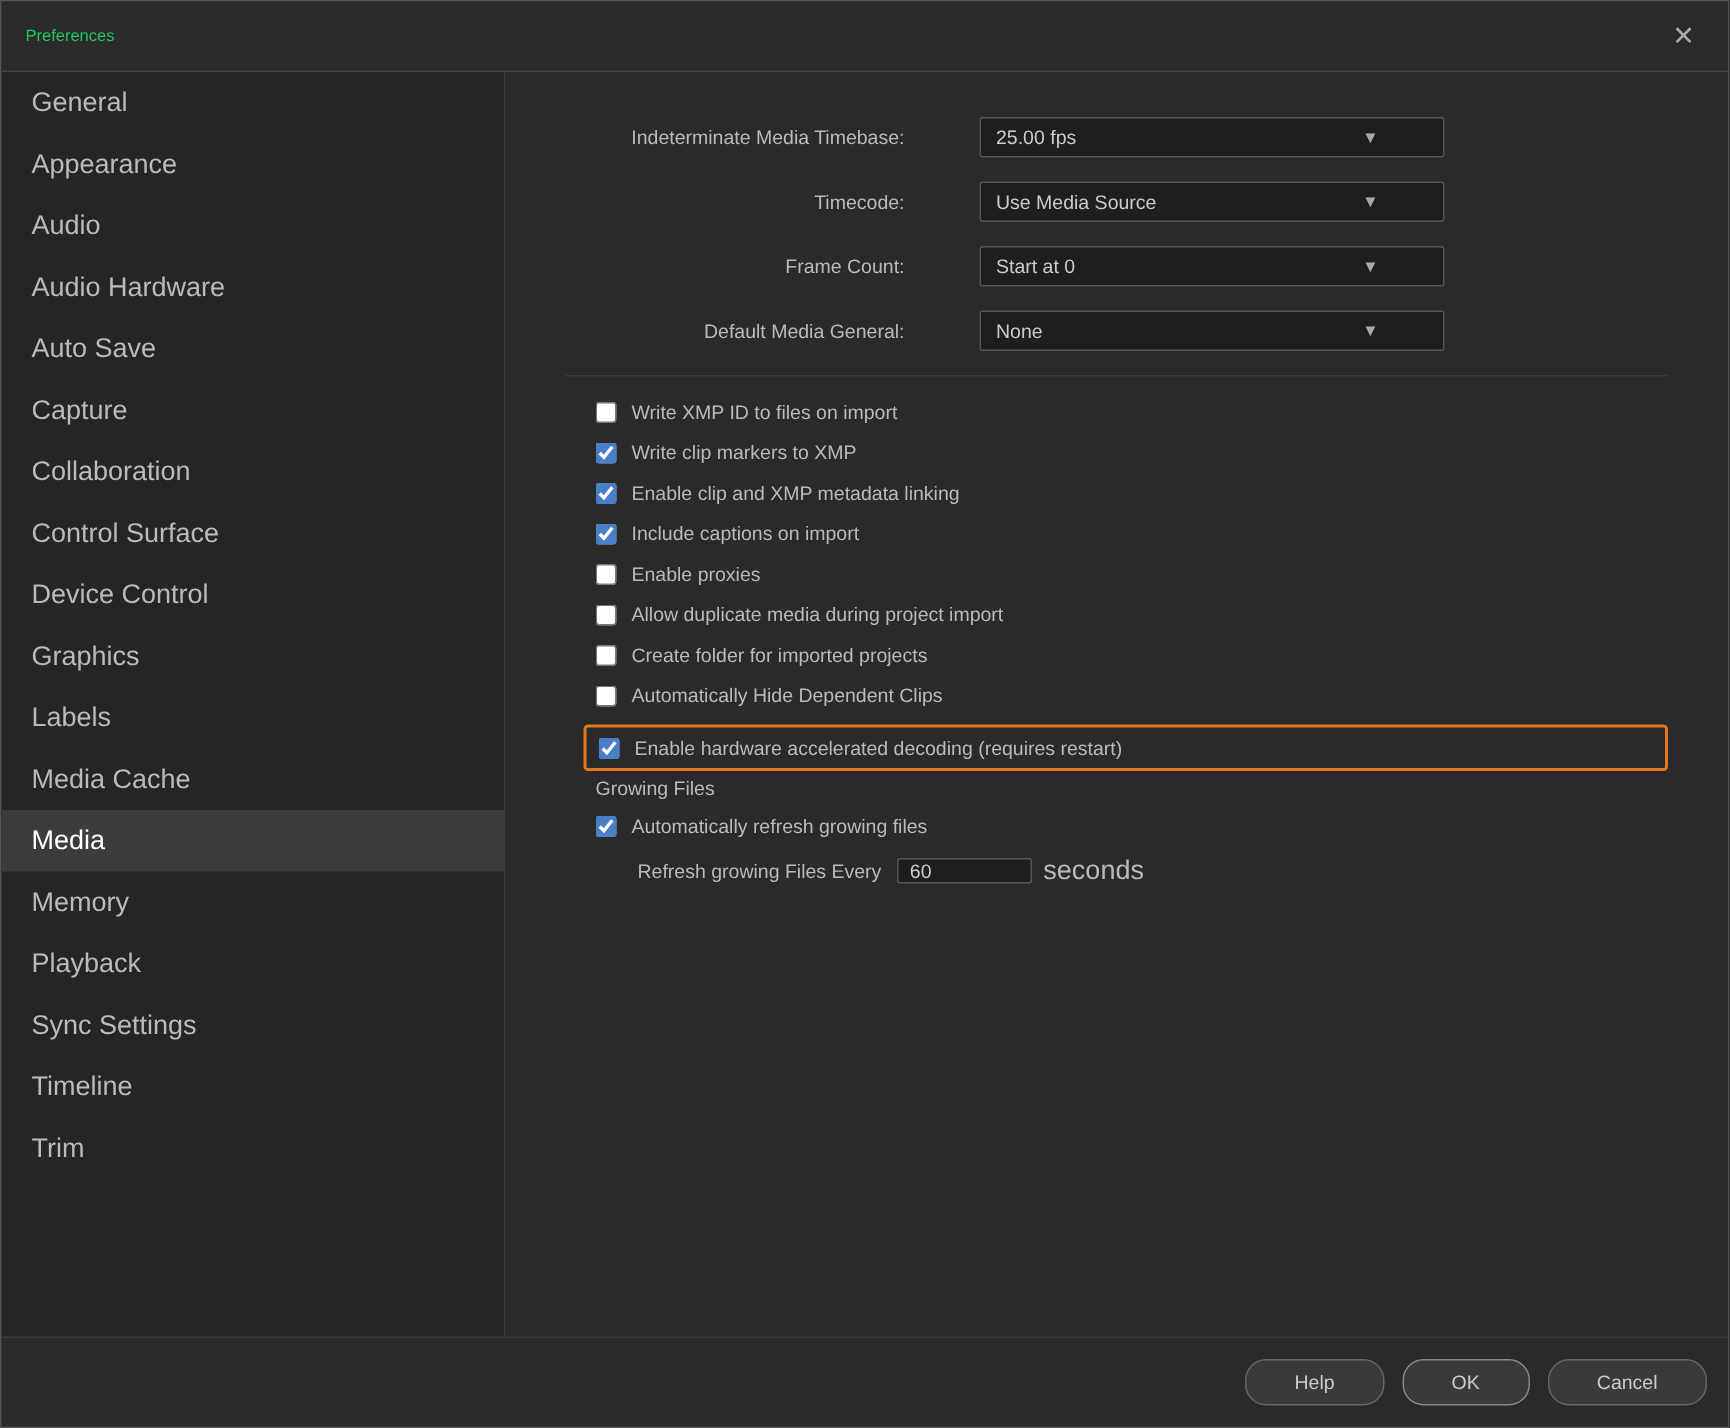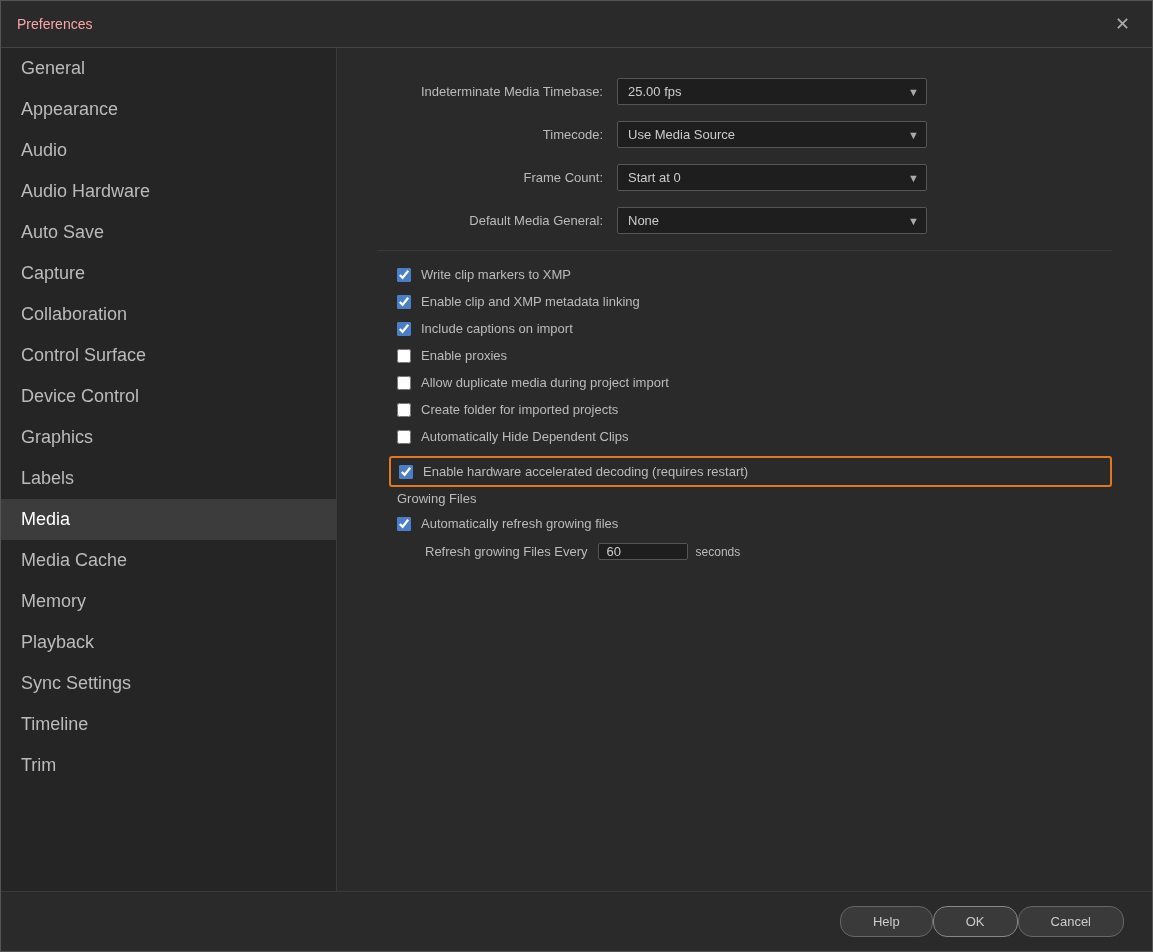--- a/index.html
+++ b/index.html
@@ -25,22 +25,22 @@
     .title-bar {
       background: #2a2a2a;
       border-bottom: 1px solid #444;
       padding: 12px 16px;
       display: flex;
       justify-content: space-between;
       align-items: center;
       flex-shrink: 0;
     }
     .title-bar-text {
-      color: #fca5a5;
-      font-size: 14px;
+      color: #22c55e;
+      font-size: 11px;
     }
     .close-btn {
       background: none;
       border: none;
       color: #aaa;
       font-size: 18px;
       cursor: pointer;
       padding: 2px 6px;
       line-height: 1;
     }
@@ -90,20 +90,21 @@
       max-width: 310px;
       background: #1e1e1e;
       border: 1px solid #555;
       color: #ccc;
       padding: 5px 10px;
       font-size: 13px;
       appearance: none;
       -webkit-appearance: none;
       border-radius: 2px;
       cursor: pointer;
+      margin-left: 36px;
     }
     .select-wrapper {
       position: relative;
       max-width: 310px;
       flex: 1;
     }
     .select-wrapper select {
       width: 100%;
       background: #1e1e1e;
       border: 1px solid #555;
@@ -184,27 +185,28 @@
       background: #1e1e1e;
       border: 1px solid #555;
       color: #ccc;
       padding: 0 8px;
       font-size: 13px;
       border-radius: 2px;
       margin-right: 8px;
     }
     .seconds-label {
       color: #bbb;
-      font-size: 12px;
+      font-size: 18px;
     }
     .dialog-footer {
       border-top: 1px solid #3a3a3a;
-      padding: 14px 28px;
+      padding: 14px 14px;
       display: flex;
       justify-content: flex-end;
+      gap: 12px;
       background: #2a2a2a;
       flex-shrink: 0;
     }
     .footer-btn {
       background: #3a3a3a;
       border: 1px solid #666;
       color: #ccc;
       padding: 7px 32px;
       font-size: 13px;
       border-radius: 14px;
@@ -237,22 +239,22 @@
       <div class="sidebar-item">Appearance</div>
       <div class="sidebar-item">Audio</div>
       <div class="sidebar-item">Audio Hardware</div>
       <div class="sidebar-item">Auto Save</div>
       <div class="sidebar-item">Capture</div>
       <div class="sidebar-item">Collaboration</div>
       <div class="sidebar-item">Control Surface</div>
       <div class="sidebar-item">Device Control</div>
       <div class="sidebar-item">Graphics</div>
       <div class="sidebar-item">Labels</div>
+      <div class="sidebar-item">Media Cache</div>
       <div class="sidebar-item active">Media</div>
-      <div class="sidebar-item">Media Cache</div>
       <div class="sidebar-item">Memory</div>
       <div class="sidebar-item">Playback</div>
       <div class="sidebar-item">Sync Settings</div>
       <div class="sidebar-item">Timeline</div>
       <div class="sidebar-item">Trim</div>
     </div>
 
     <div class="content-area">
 
       <div class="form-row">
@@ -299,20 +301,24 @@
             <option selected="">None</option>
             <option>Set to Frame Size</option>
             <option>Set to Frame Size, Maintain Aspect Ratio</option>
           </select>
           <span class="select-arrow">▼</span>
         </div>
       </div>
 
       <div class="divider"></div>
 
+      <div class="checkbox-row">
+        <input type="checkbox" id="write-xmp-id" style="">
+        <label class="checkbox-label" for="write-xmp-id">Write XMP ID to files on import</label>
+      </div>
 
       <div class="checkbox-row">
         <input type="checkbox" id="write-clip-markers" checked="" style="">
         <label class="checkbox-label" for="write-clip-markers">Write clip markers to XMP</label>
       </div>
 
       <div class="checkbox-row">
         <input type="checkbox" id="enable-clip-xmp" checked="" style="">
         <label class="checkbox-label" for="enable-clip-xmp">Enable clip and XMP metadata linking</label>
       </div>

